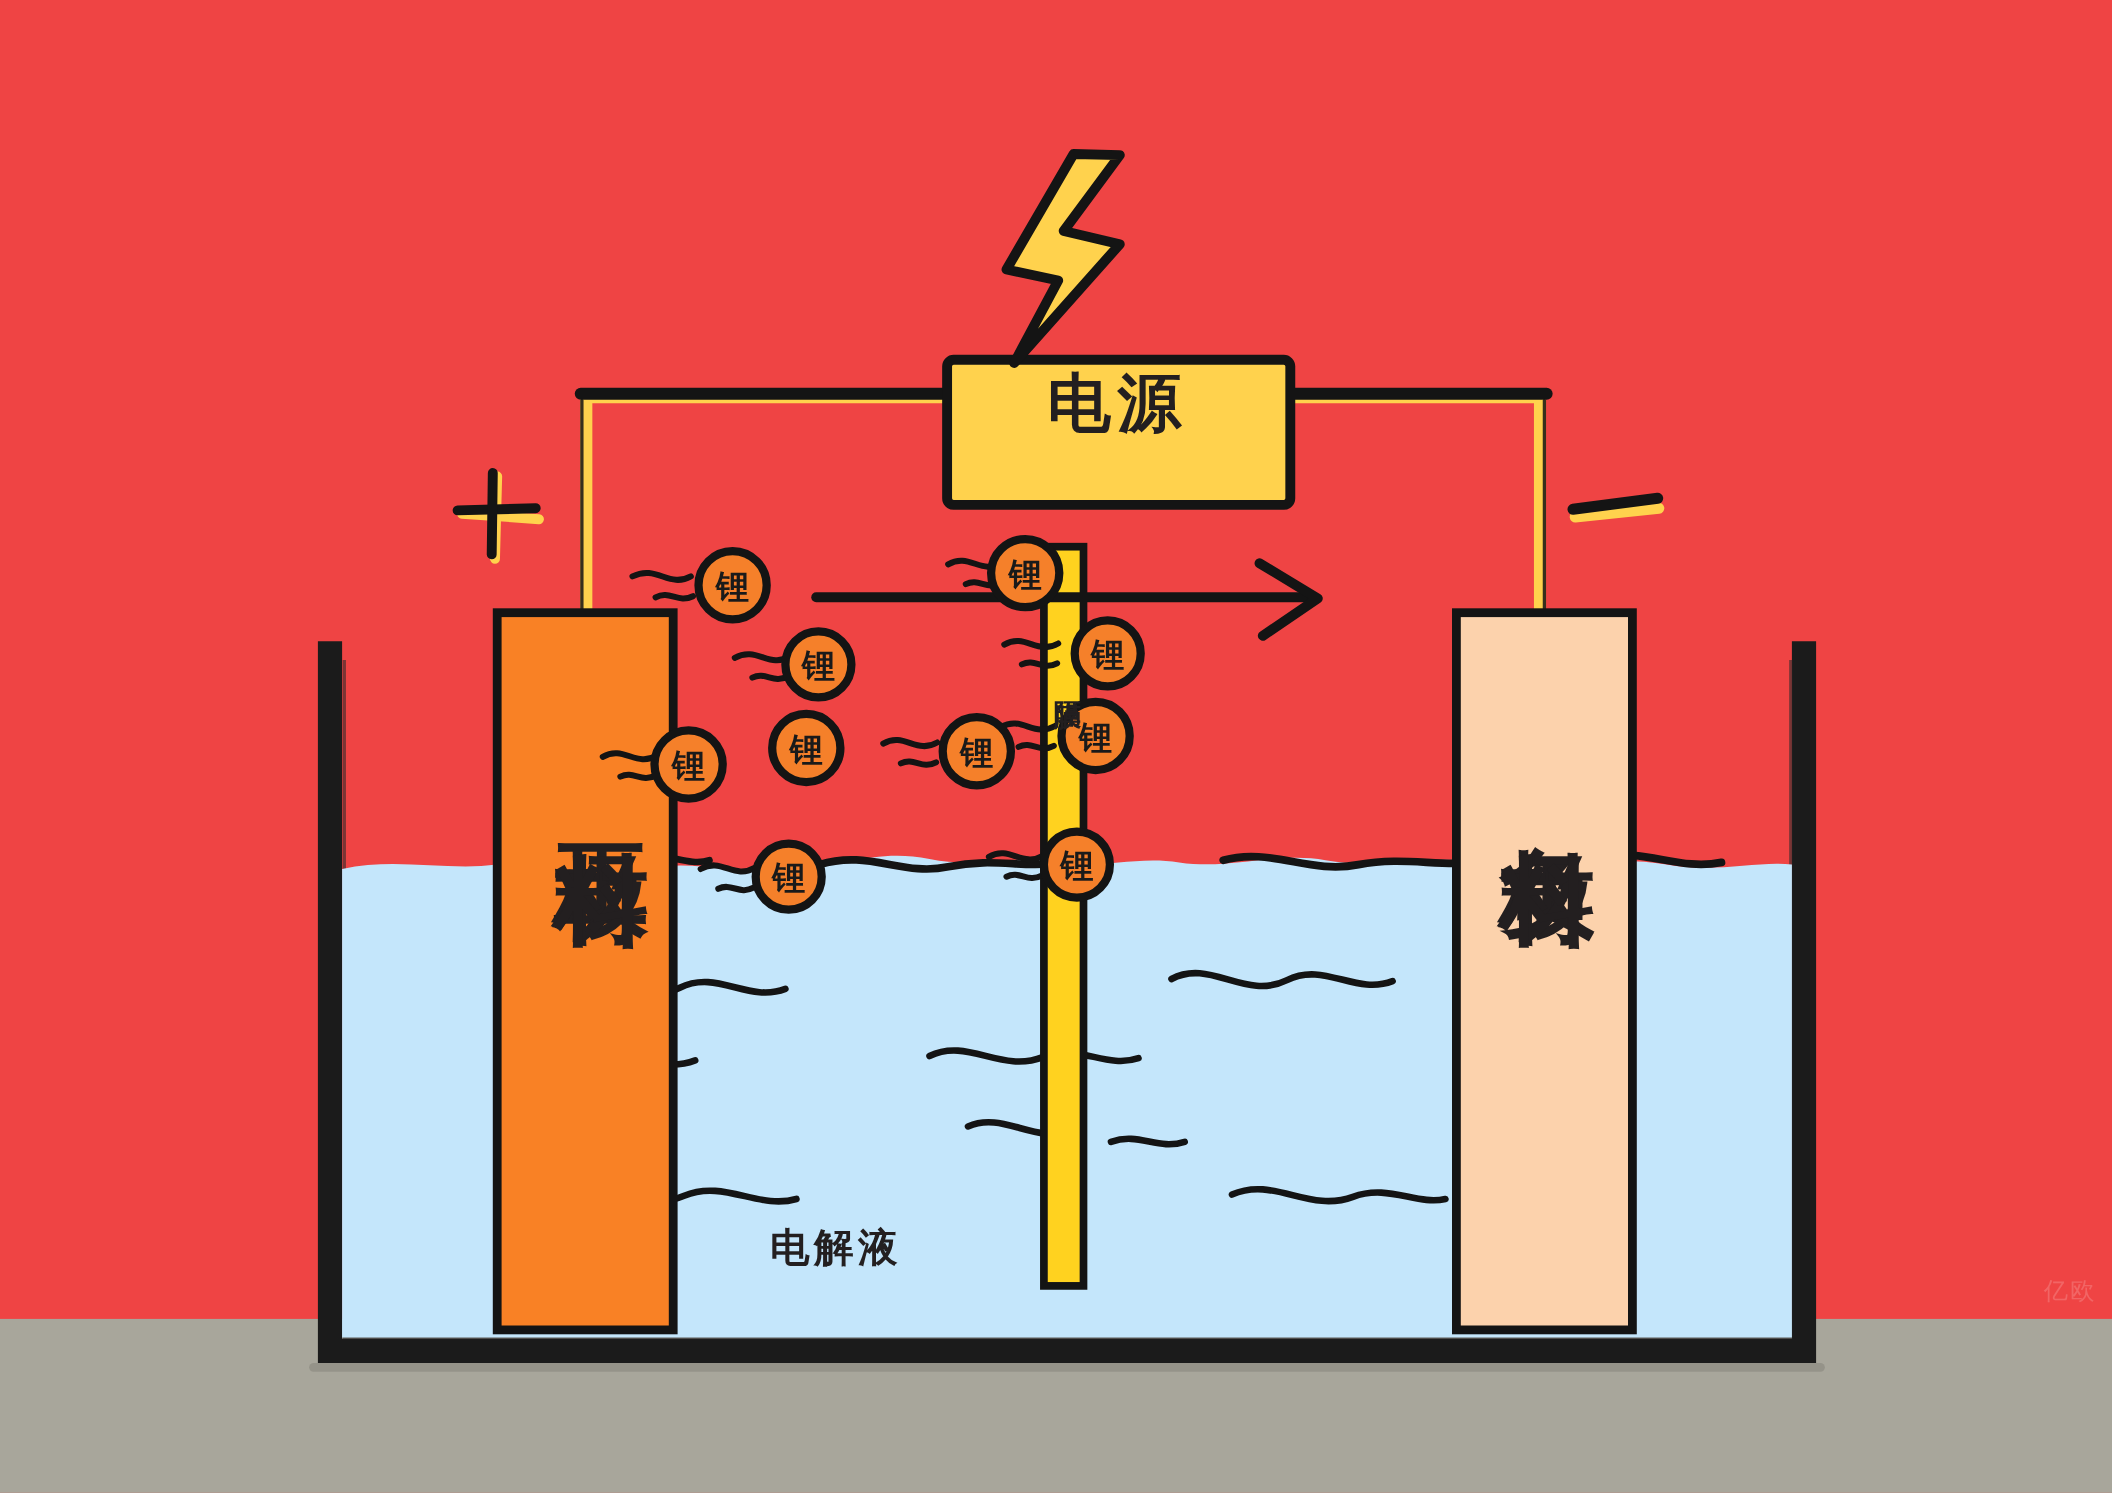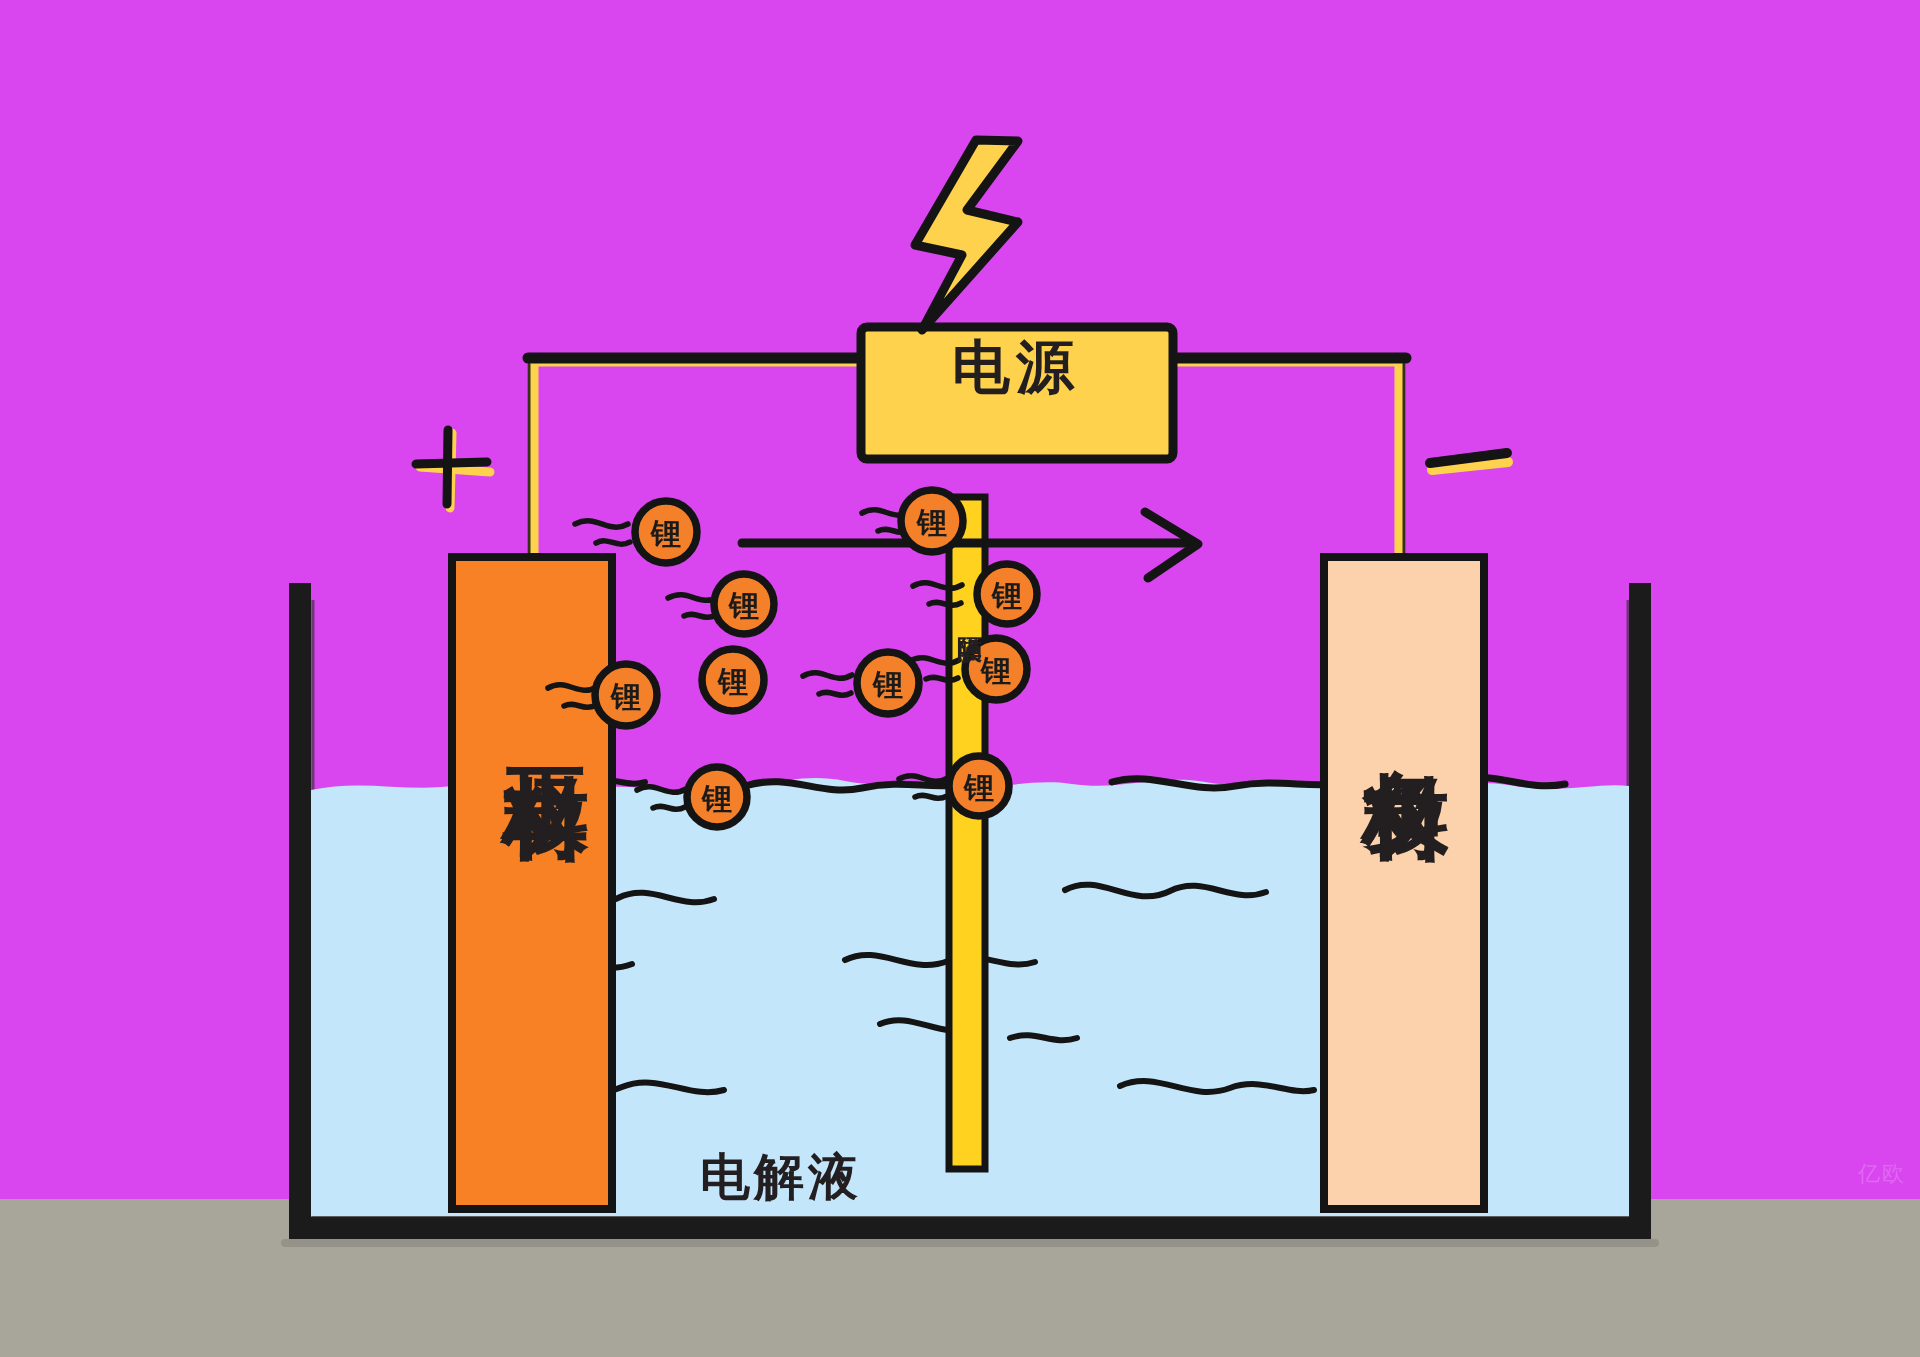--- a/index.html
+++ b/index.html
@@ -10,21 +10,21 @@
   body {
     width: 1920px;
     height: 1357px;
     overflow: hidden;
     font-family: "Liberation Sans", sans-serif;
   }
   #stage {
     position: relative;
     width: 1920px;
     height: 1199px;
-    background: #d946ef;
+    background: #ef4444;
     text-decoration: underline;
   }
   #scene {
     position: absolute;
     inset: 0;
   }
   .svg-layer {
     position: absolute;
     left: 0;
     top: 0;
@@ -72,22 +72,22 @@
   #separator-label {
     left: 952px;
     top: 618px;
     width: 30px;
     text-align: center;
     font-size: 25px;
     letter-spacing: 1px;
   }
   #electrolyte-label {
     left: 700px;
-    top: 1152px;
-    font-size: 50px;
+    top: 1116px;
+    font-size: 36px;
     letter-spacing: 4px;
   }
   .ion-text {
     position: absolute;
     font-size: 30px;
     font-weight: bold;
     color: #1a1a1a;
     transform: translate(-50%, -50%);
     user-select: none;
     font-family: "Liberation Serif", serif;

